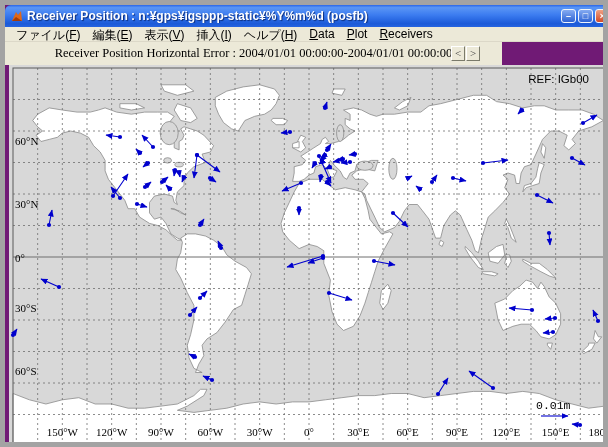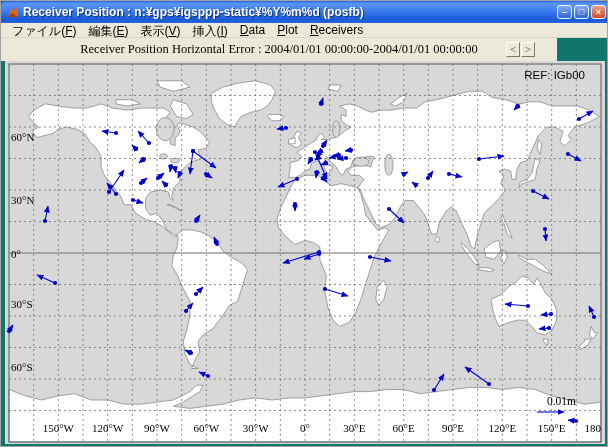--- a/index.html
+++ b/index.html
@@ -1,37 +1,37 @@
 <!DOCTYPE html>
 <html><head>
 <meta charset="utf-8">
 <style>
   html,body{margin:0;padding:0;background:#fff;}
-  .window{position:relative;width:608px;height:447px;background:#0f766e;border:1px solid #a3a3a3;box-sizing:border-box;overflow:hidden;font-family:"Liberation Sans","DejaVu Sans",sans-serif;}
+  .window{position:relative;width:608px;height:447px;background:#701a75;border:5px solid #a3a3a3;box-sizing:border-box;overflow:hidden;font-family:"Liberation Sans","DejaVu Sans",sans-serif;}
   .titlebar{position:absolute;left:0;top:0;width:608px;height:22px;display:flex;align-items:center;padding:0 3px;box-sizing:border-box;
     background:linear-gradient(180deg,#2a66e8 0%,#5a96f5 12%,#3c7cf0 45%,#1b5ad8 85%,#2664e0 100%);border-radius:6px 6px 0 0;}
   .title-icon{width:14px;height:14px;margin:0 3px 0 2px;flex:0 0 auto;}
   .title-text{color:#fff;font-size:12px;font-weight:bold;text-shadow:1px 1px 1px #0a2c7a;white-space:nowrap;overflow:hidden;flex:1;}
   .win-btns{display:flex;margin-left:4px;flex:0 0 auto;}
   .win-btn{width:15px;height:14px;margin-left:2px;border:1px solid #eef4fd;border-radius:3px;color:#fff;
     font:bold 9px/12px "Liberation Sans","DejaVu Sans",sans-serif;text-align:center;box-sizing:border-box;cursor:default;}
   .win-btn.b-min,.win-btn.b-max{background:linear-gradient(180deg,#85abf2,#2e63d4);}
   .win-btn.b-close{background:linear-gradient(180deg,#f0a184,#d24a28);}
   .menubar{position:absolute;left:0;top:22px;width:608px;height:15px;background:#ece9d8;display:flex;
     padding-left:5px;box-sizing:border-box;font-size:12px;color:#000;border-bottom:1px solid #dcd8c8;}
   .menu-item{padding:0 6px;white-space:nowrap;cursor:default;}
-  .toolbar{position:absolute;left:0;top:37px;width:556px;height:23px;background:#ece9d8;box-sizing:border-box;}
+  .toolbar{position:absolute;left:0;top:37px;width:497px;height:23px;background:#ece9d8;box-sizing:border-box;}
   .plot-title{position:absolute;left:0;top:0;width:100%;text-align:center;font-family:"Liberation Serif","DejaVu Serif",serif;
     font-size:12.5px;line-height:23px;color:#000;white-space:nowrap;}
   .nav-btns{position:absolute;right:22px;top:4px;display:flex;}
   .nav-btn{width:14px;height:15px;margin-left:1px;background:#ece9d8;border:1px solid;border-color:#fff #7a7a6a #7a7a6a #fff;
     font:11px/13px "Liberation Serif","DejaVu Serif",serif;text-align:center;color:#444;box-sizing:border-box;cursor:default;}
   .map-area{position:absolute;left:4px;top:60px;width:600px;height:383px;background:#d8d8d8;}
   .ref-label{position:absolute;top:8px;right:20px;font-family:Liberation Sans, sans-serif;font-size:11.5px;color:#000;}
-  .scale-label{position:absolute;left:527px;top:334px;width:44px;text-align:right;font-family:Liberation Serif, serif;font-size:11.5px;color:#000;}
+  .scale-label{position:absolute;left:527px;top:334px;width:44px;text-align:left;font-family:Liberation Mono, monospace;font-size:11.5px;color:#000;}
   svg text{font-family:"Liberation Serif","DejaVu Serif",serif;font-size:11px;fill:#000;}
 </style>
 </head>
 <body>
 
 <div class="window">
 
   <div class="titlebar">
     <svg class="title-icon" viewBox="0 0 14 14">
       <path d="M2,12 L6,3 L8,6 L11,2 L12,12 Z" fill="#e06818"></path>
@@ -43,20 +43,21 @@
       <span class="win-btn b-max">□</span>
       <span class="win-btn b-close">×</span>
     </span>
   </div>
 
   <div class="menubar">
       <span class="menu-item">ファイル(<u>F</u>)</span>
       <span class="menu-item">編集(<u>E</u>)</span>
       <span class="menu-item">表示(<u>V</u>)</span>
       <span class="menu-item">挿入(<u>I</u>)</span>
+      <span class="menu-item">ヘルプ(<u>H</u>)</span>
       <span class="menu-item"><u>D</u>ata</span>
       <span class="menu-item"><u>P</u>lot</span>
       <span class="menu-item"><u>R</u>eceivers</span>
     </div>
 
   <div class="toolbar">
     <div class="plot-title">Receiver Position Horizontal Error : 2004/01/01 00:00:00-2004/01/01 00:00:00</div>
     <div class="nav-btns">
       <div class="nav-btn">&lt;</div>
       <div class="nav-btn">&gt;</div>

